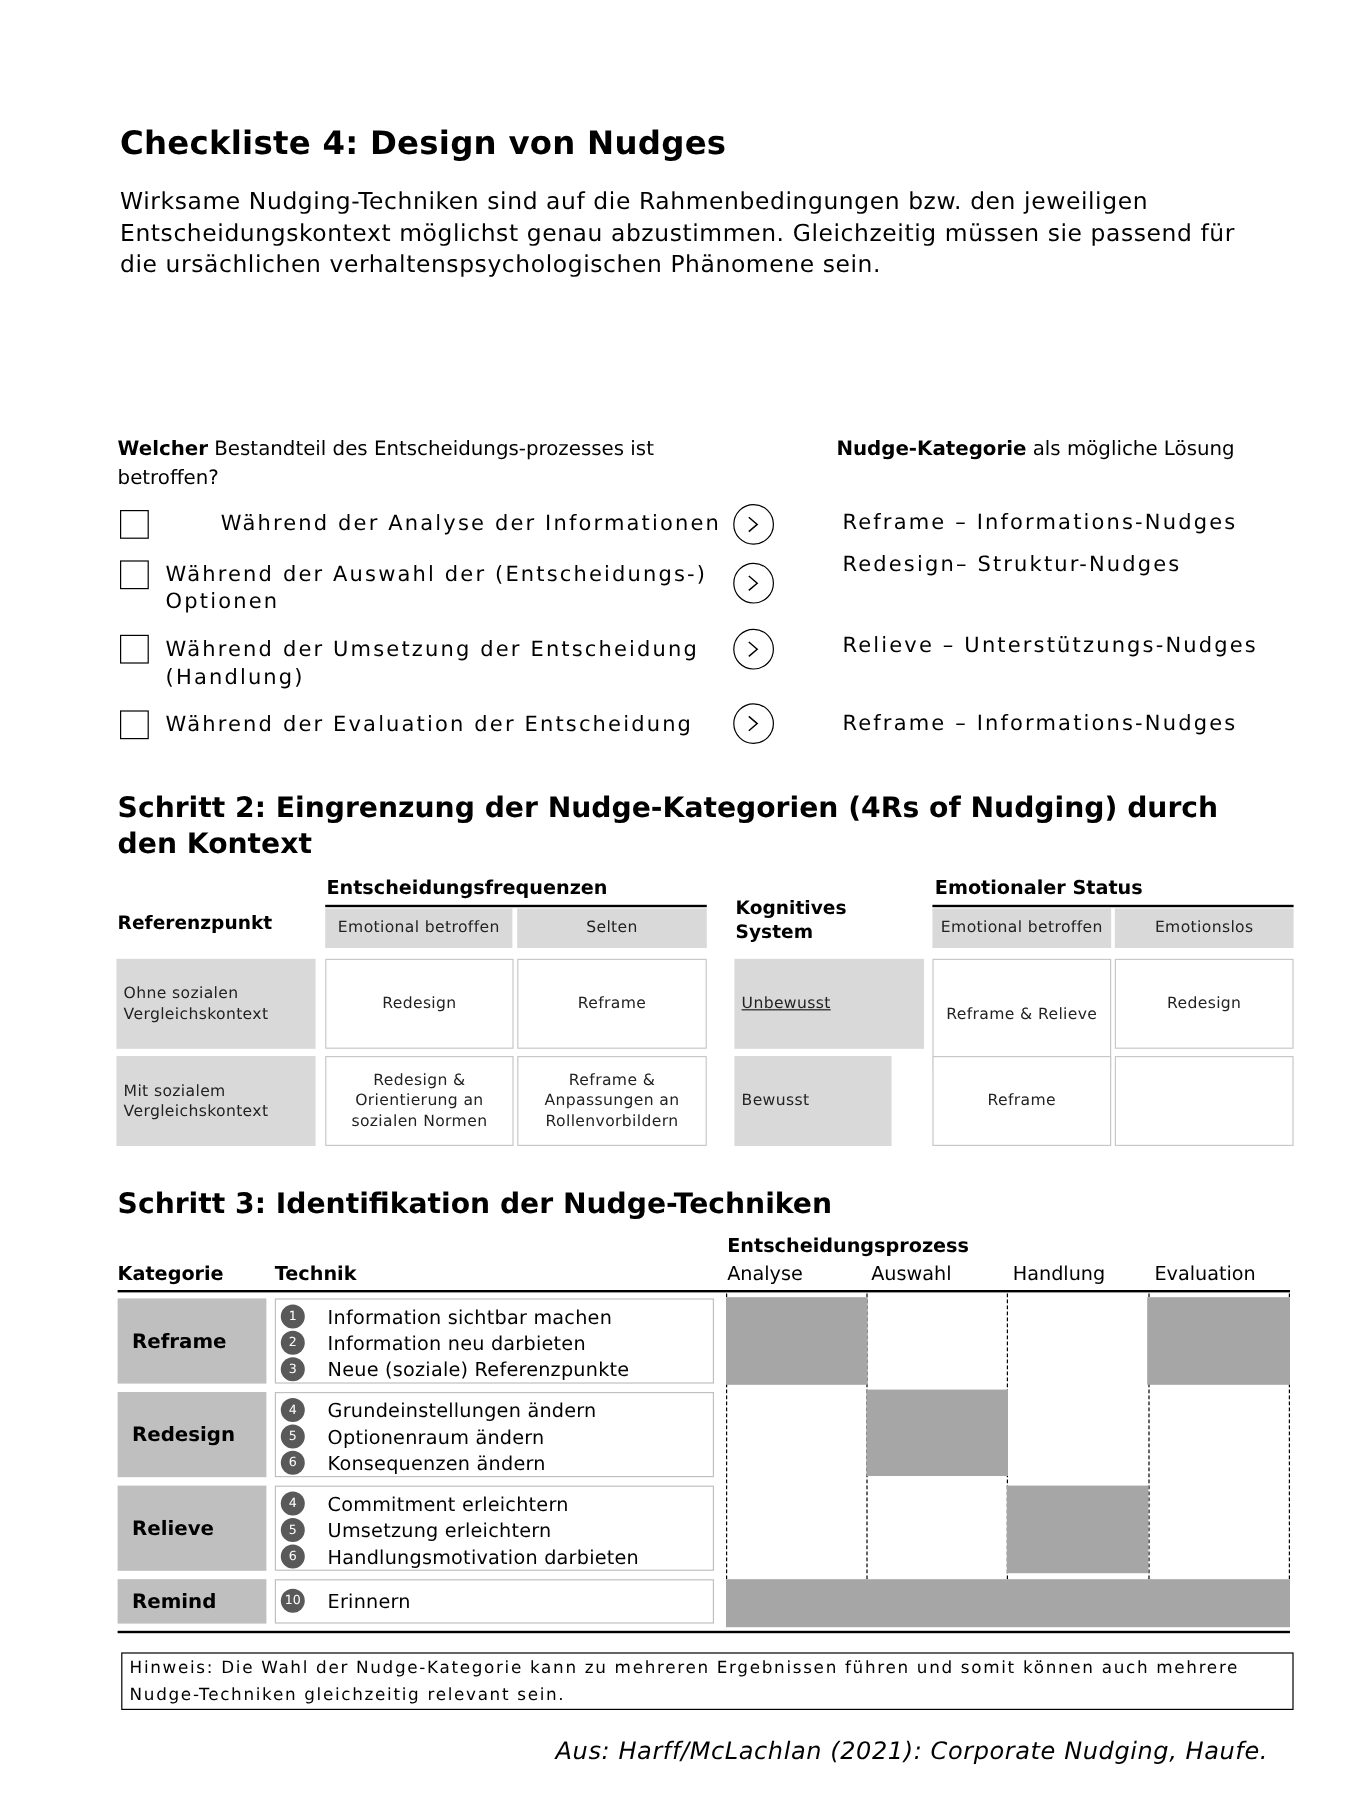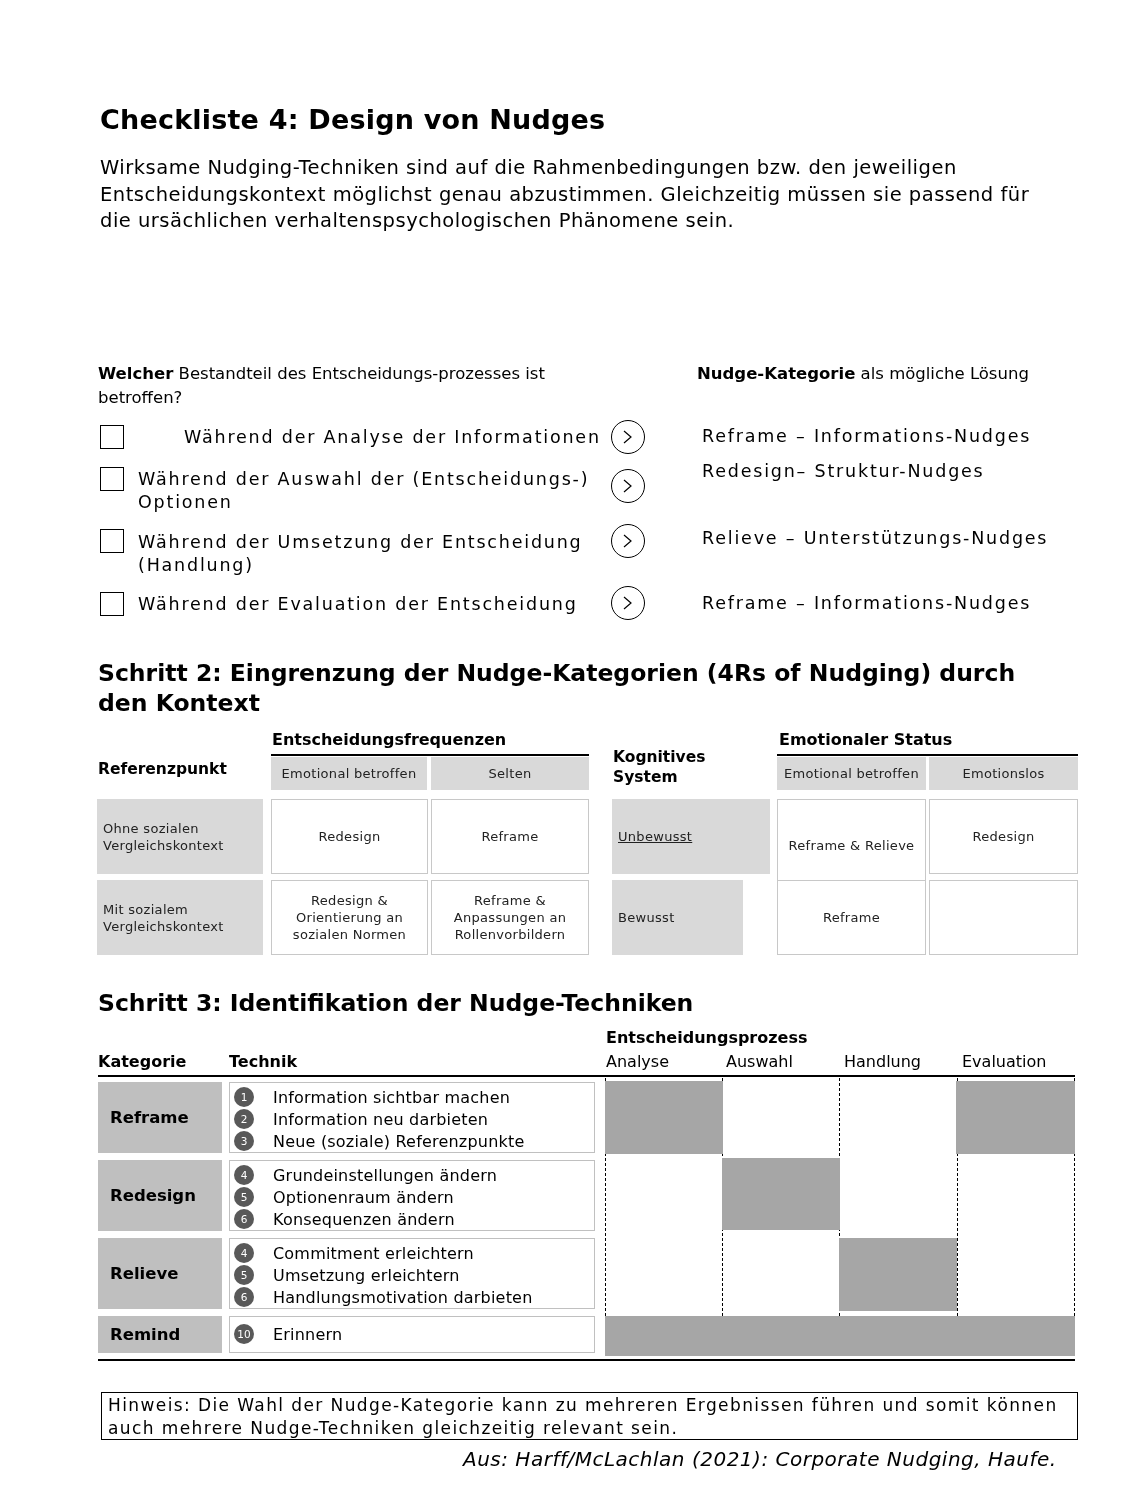--- a/index.html
+++ b/index.html
@@ -26,21 +26,21 @@
 
   .s3-colhead { font-size:16px; font-weight:bold; }
   .s3-phase { font-size:16px; }
   .cat-box { background:#bfbfbf; font-size:16.5px; font-weight:bold; display:flex; align-items:center; padding-left:12px; box-sizing:border-box; }
   .tech-box { background:#fff; border:1.5px solid #c0c0c0; box-sizing:border-box; }
   .tech-item { position:absolute; left:4px; height:22px; display:flex; align-items:center; }
   .num { width:20px; height:20px; border-radius:50%; background:#595959; color:#fff; font-size:10.5px; display:flex; align-items:center; justify-content:center; }
   .tech-text { position:absolute; left:39px; font-size:16px; white-space:nowrap; letter-spacing:0.2px; }
   .shade { background:#a6a6a6; }
   .dash { border-left:1.5px dashed #000; width:0; }
-  .note { left:101px; top:1377px; width:977px; height:48px; border:1.5px solid #000; box-sizing:border-box; font-size:17px; line-height:23px; padding:1px 6px; letter-spacing:1.4px;margin-top:15px; }
+  .note { left:101px; top:1377px; width:977px; height:48px; border:1.5px solid #000; box-sizing:border-box; font-size:14px; line-height:23px; padding:1px 6px; letter-spacing:1.4px; }
   .source { left:463px; top:1447px; font-size:20px; font-style:italic; letter-spacing:0.5px; }
 </style>
 </head>
 <body>
 
 <div class="abs title">Checkliste 4: Design von Nudges</div>
 <div class="abs intro">Wirksame Nudging-Techniken sind auf die Rahmenbedingungen bzw. den jeweiligen Entscheidungskontext möglichst genau abzustimmen. Gleichzeitig müssen sie passend für die ursächlichen verhaltenspsychologischen Phänomene sein.</div>
 
 <div class="abs h2" style="top:285px;">
 </div>

